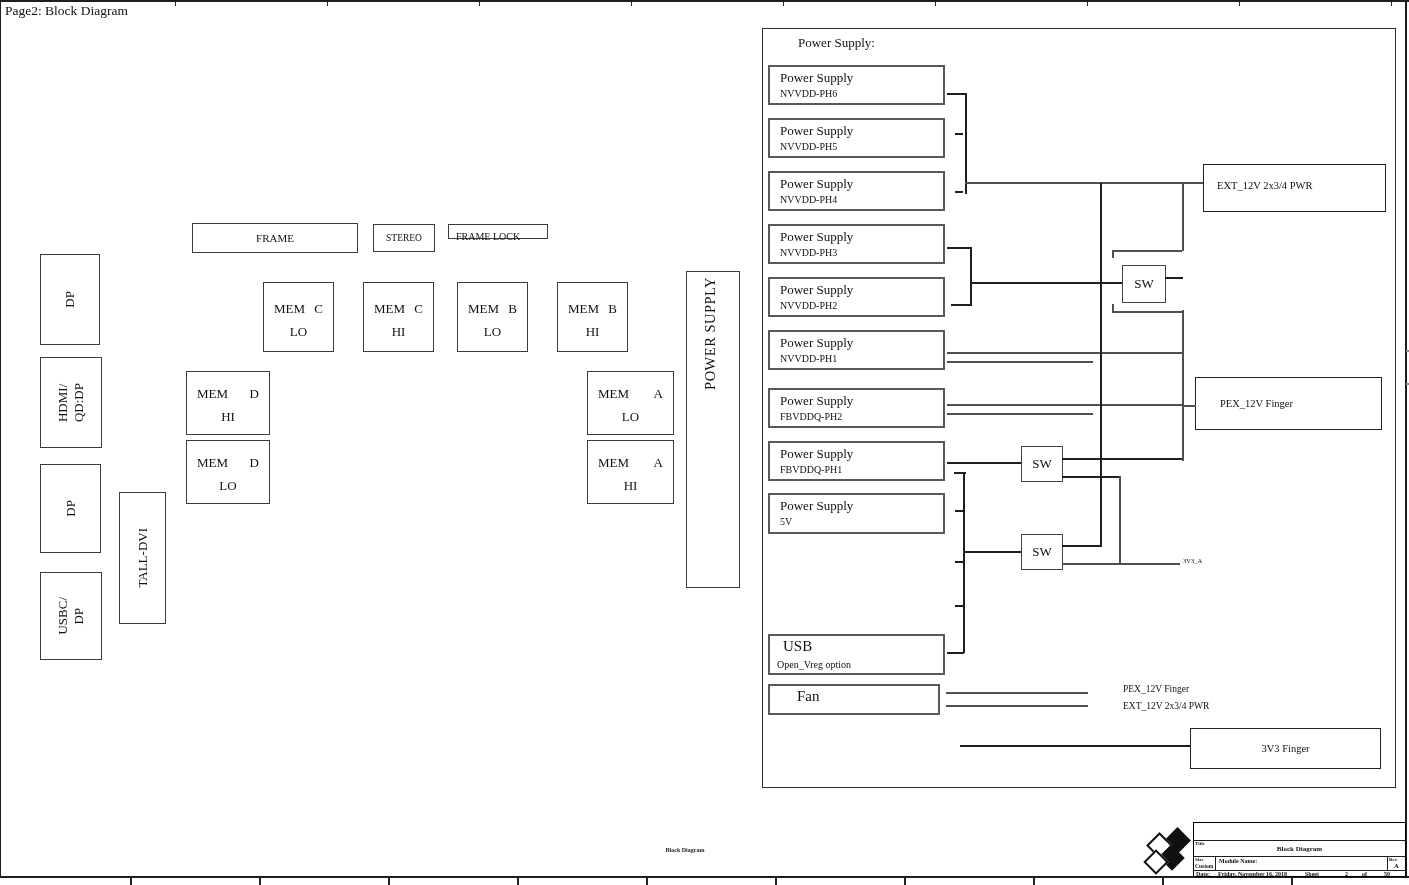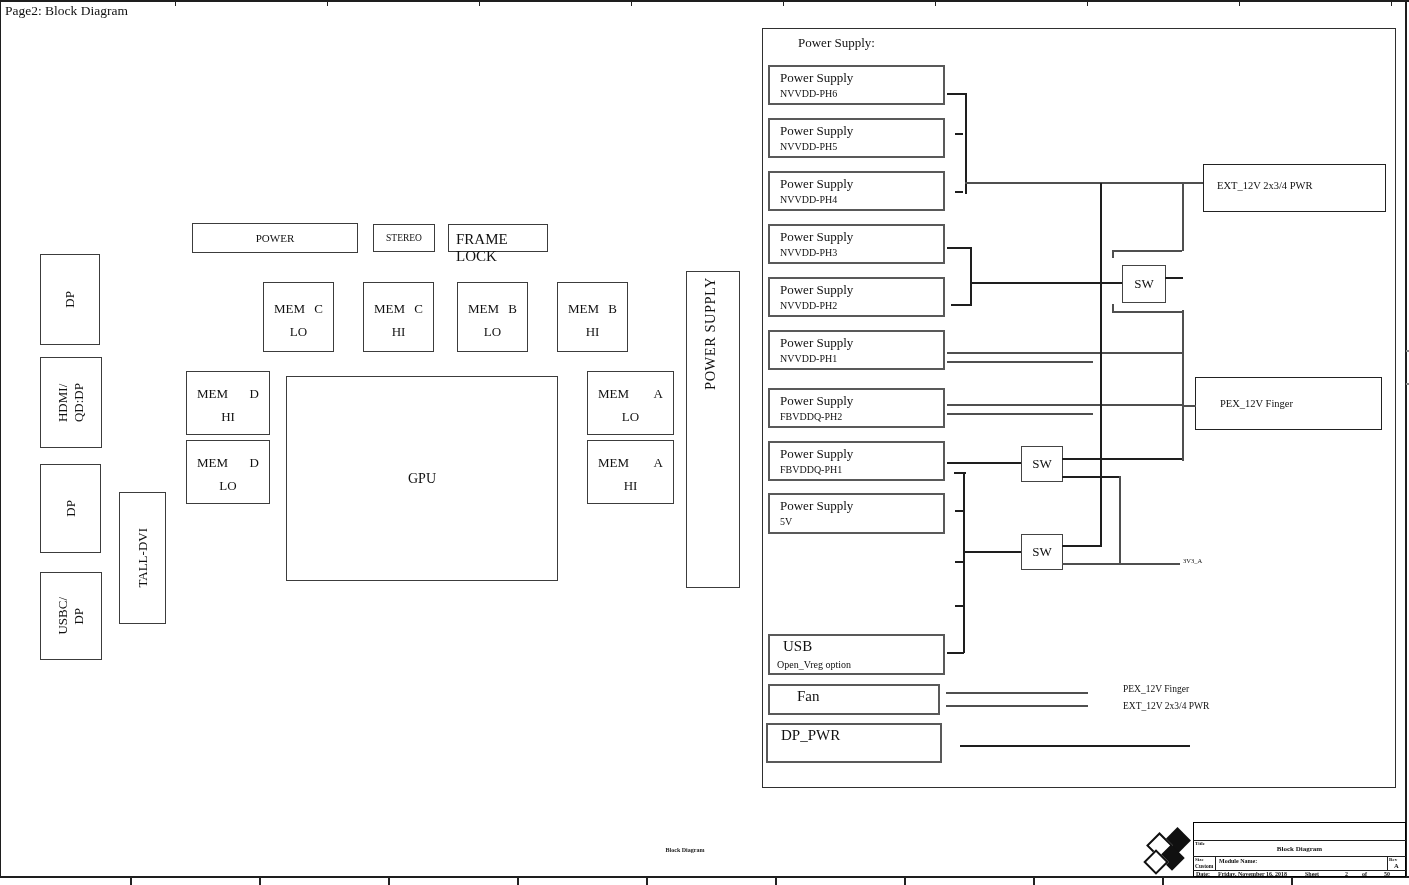--- a/index.html
+++ b/index.html
@@ -72,26 +72,26 @@
       <div>USBC/</div>
       <div>DP</div>
     </div>
   </div>
 
   <div class="b ctr" style="left:119px;top:492px;width:47px;height:132px;">
     <div class="vtext" style="font-size:13px;">TALL-DVI</div>
   </div>
 
   <div class="b ctr" style="left:192px;top:223px;width:166px;height:30px;font-size:11px;">
-    <span>POWER</span>
+    <span>FRAME</span>
   </div>
   <div class="b ctr" style="left:373px;top:224px;width:62px;height:28px;font-size:9.5px;">
     <span>STEREO</span>
   </div>
-  <div class="b" style="left:448px;top:224px;width:100px;height:28px;font-size:15px;">
+  <div class="b" style="left:448px;top:224px;width:100px;height:15px;font-size:10px;">
     <span style="position:absolute;left:7px;top:6px;">FRAME LOCK</span>
   </div>
 
   <div class="b" style="left:263px;top:282px;width:71px;height:70px;padding-top:18px;">
     <div class="memline1">
         <span>MEM</span>
         <span>C</span>
       </div>
     <div class="memline2">LO</div>
   </div>
@@ -125,23 +125,20 @@
     <div class="memline2">HI</div>
   </div>
   <div class="b" style="left:186px;top:440px;width:84px;height:64px;padding-top:14px;">
     <div class="memline1">
         <span>MEM</span>
         <span>D</span>
       </div>
     <div class="memline2">LO</div>
   </div>
 
-  <div class="b ctr" style="left:286px;top:376px;width:272px;height:205px;font-size:14px;">
-    <span>GPU</span>
-  </div>
 
   <div class="b" style="left:587px;top:371px;width:87px;height:64px;padding-top:14px;">
     <div class="memline1">
         <span>MEM</span>
         <span>A</span>
       </div>
     <div class="memline2">LO</div>
   </div>
   <div class="b" style="left:587px;top:440px;width:87px;height:64px;padding-top:14px;">
     <div class="memline1">
@@ -194,29 +191,29 @@
     <span class="pstitle">Power Supply</span>
     <span class="pssub">5V</span>
   </div>
   <div class="psb" style="left:768px;top:634px;width:177px;height:41px;">
     <span class="pstitle big">USB</span>
     <span class="pssub" style="top:23px;left:7px;">Open_Vreg option</span>
   </div>
   <div class="psb" style="left:768px;top:684px;width:172px;height:31px;">
     <span class="pstitle big" style="left:27px;">Fan</span>
   </div>
-  <div class="psb" style="left:766px;top:723px;width:176px;height:40px;">
-    <span class="pstitle big">DP_PWR</span>
-  </div>
 
   <div class="b" style="left:1203px;top:164px;width:183px;height:48px;border-color:#222;">
     <span style="position:absolute;left:13px;top:15px;font-size:10.5px;">EXT_12V 2x3/4 PWR</span>
   </div>
   <div class="b" style="left:1195px;top:377px;width:187px;height:53px;border-color:#222;">
     <span style="position:absolute;left:24px;top:20px;font-size:10.5px;">PEX_12V Finger</span>
+  </div>
+  <div class="b ctr" style="left:1190px;top:728px;width:191px;height:41px;border-color:#222;font-size:10.5px;">
+    <span>3V3 Finger</span>
   </div>
   <div class="b ctr" style="left:1122px;top:265px;width:44px;height:38px;border-color:#444;font-size:13px;">
     <span>SW</span>
   </div>
   <div class="b ctr" style="left:1021px;top:446px;width:42px;height:36px;border-color:#444;font-size:13px;">
     <span>SW</span>
   </div>
   <div class="b ctr" style="left:1021px;top:534px;width:42px;height:36px;border-color:#444;font-size:13px;">
     <span>SW</span>
   </div>

